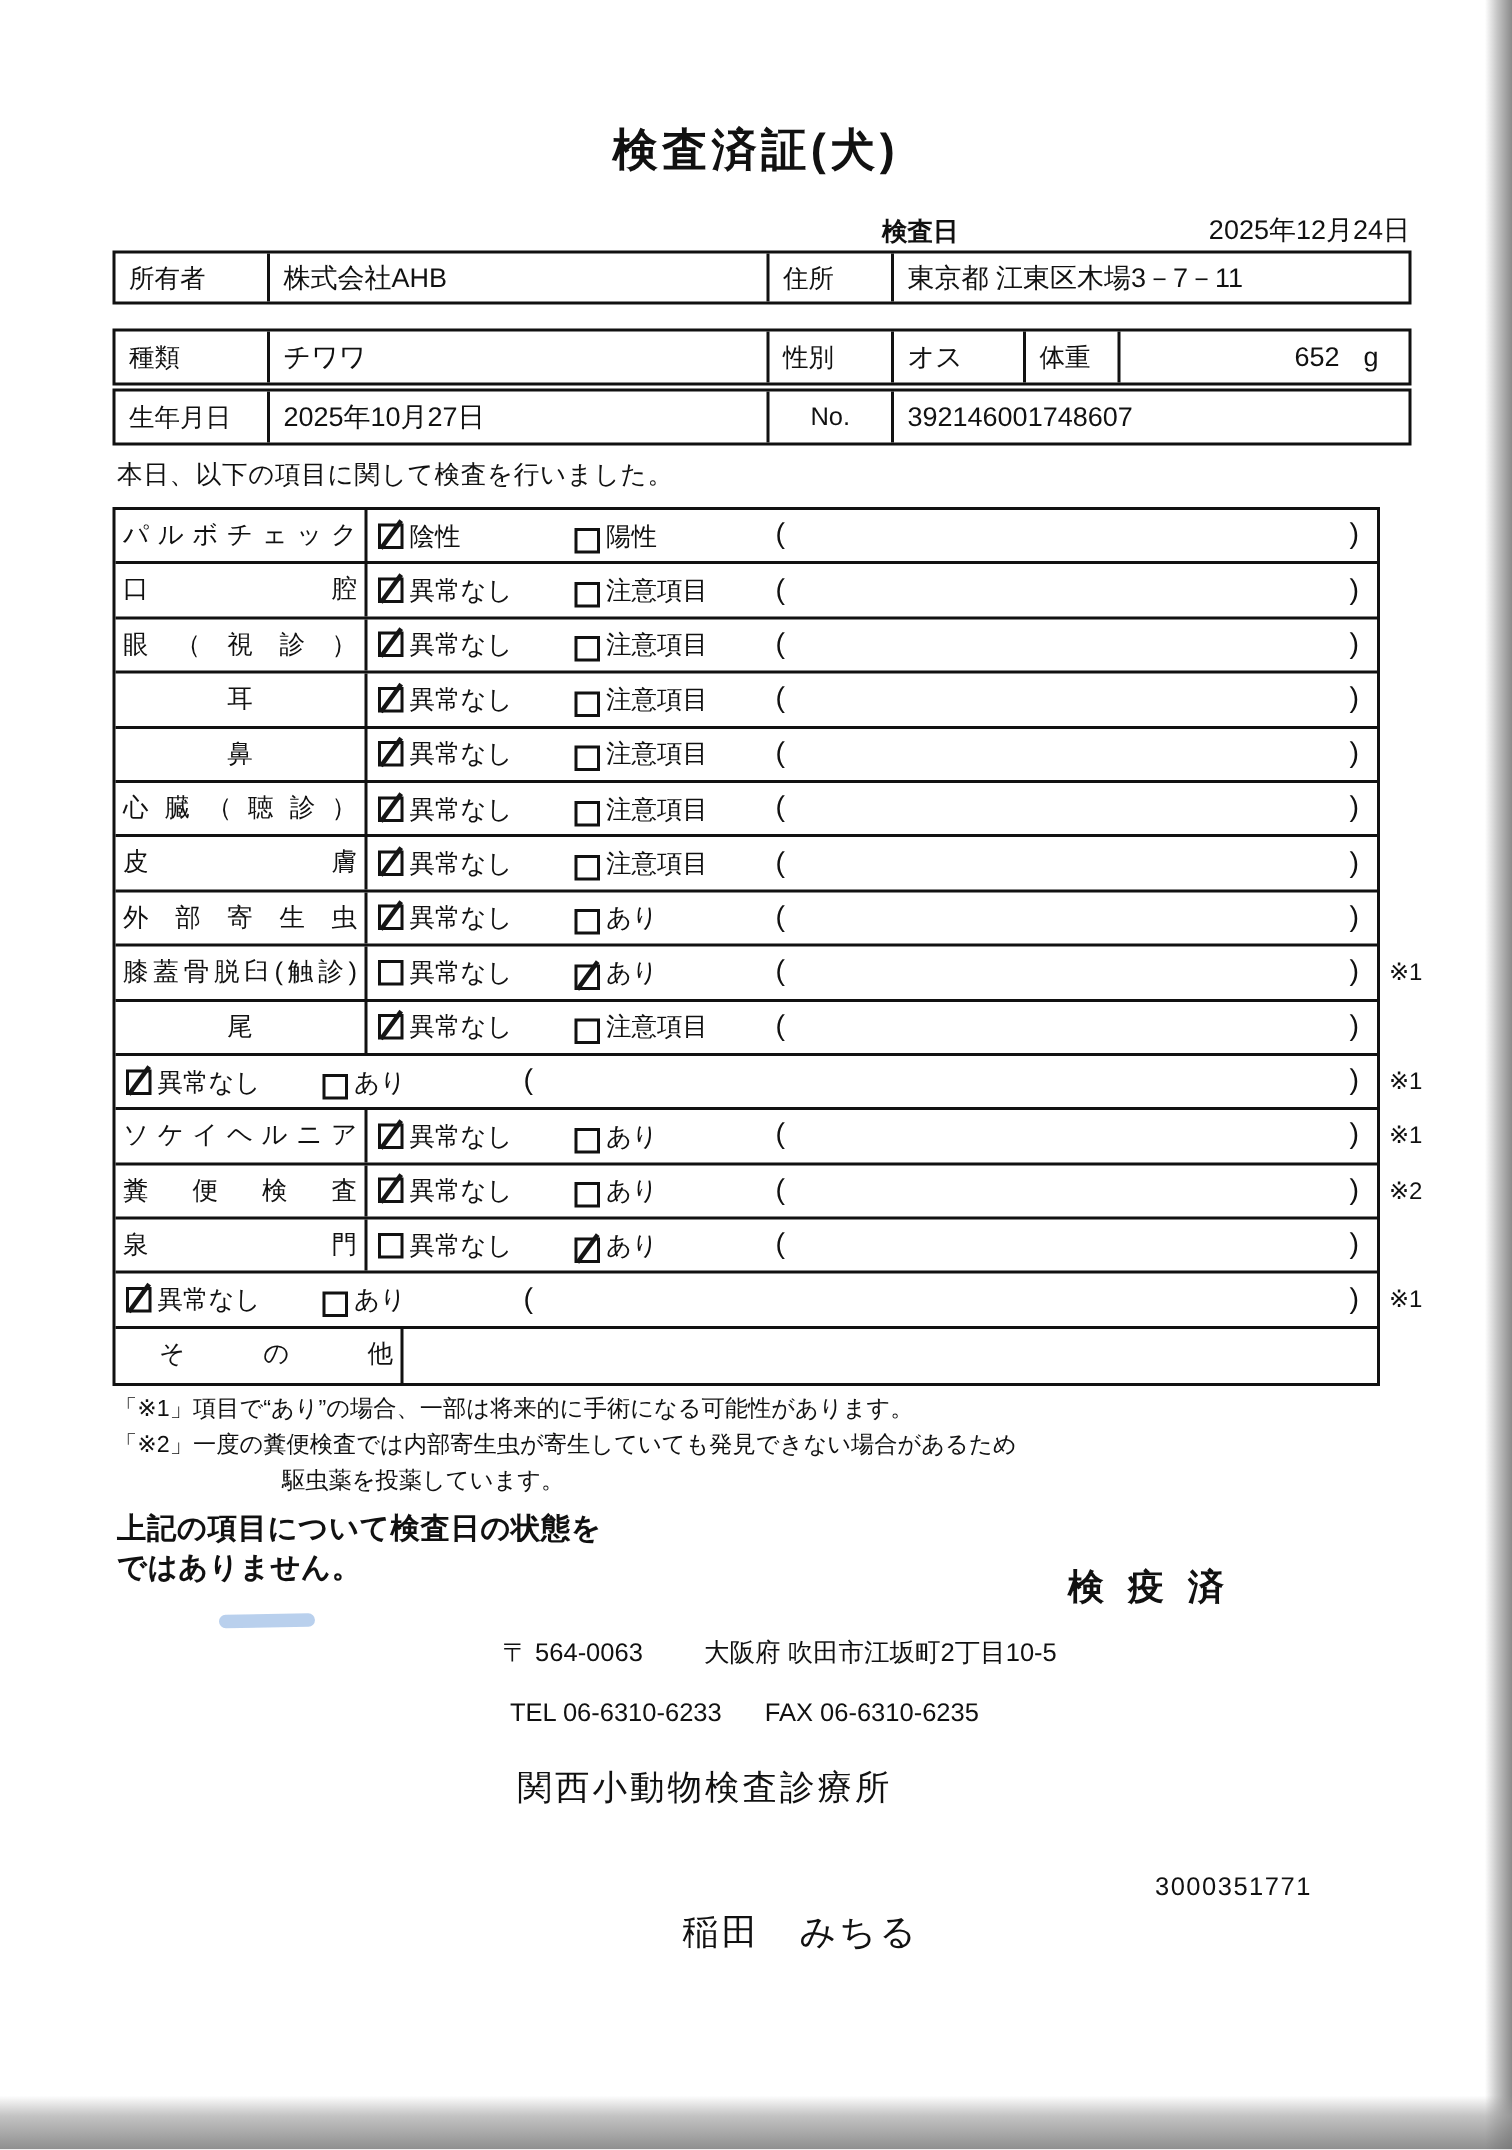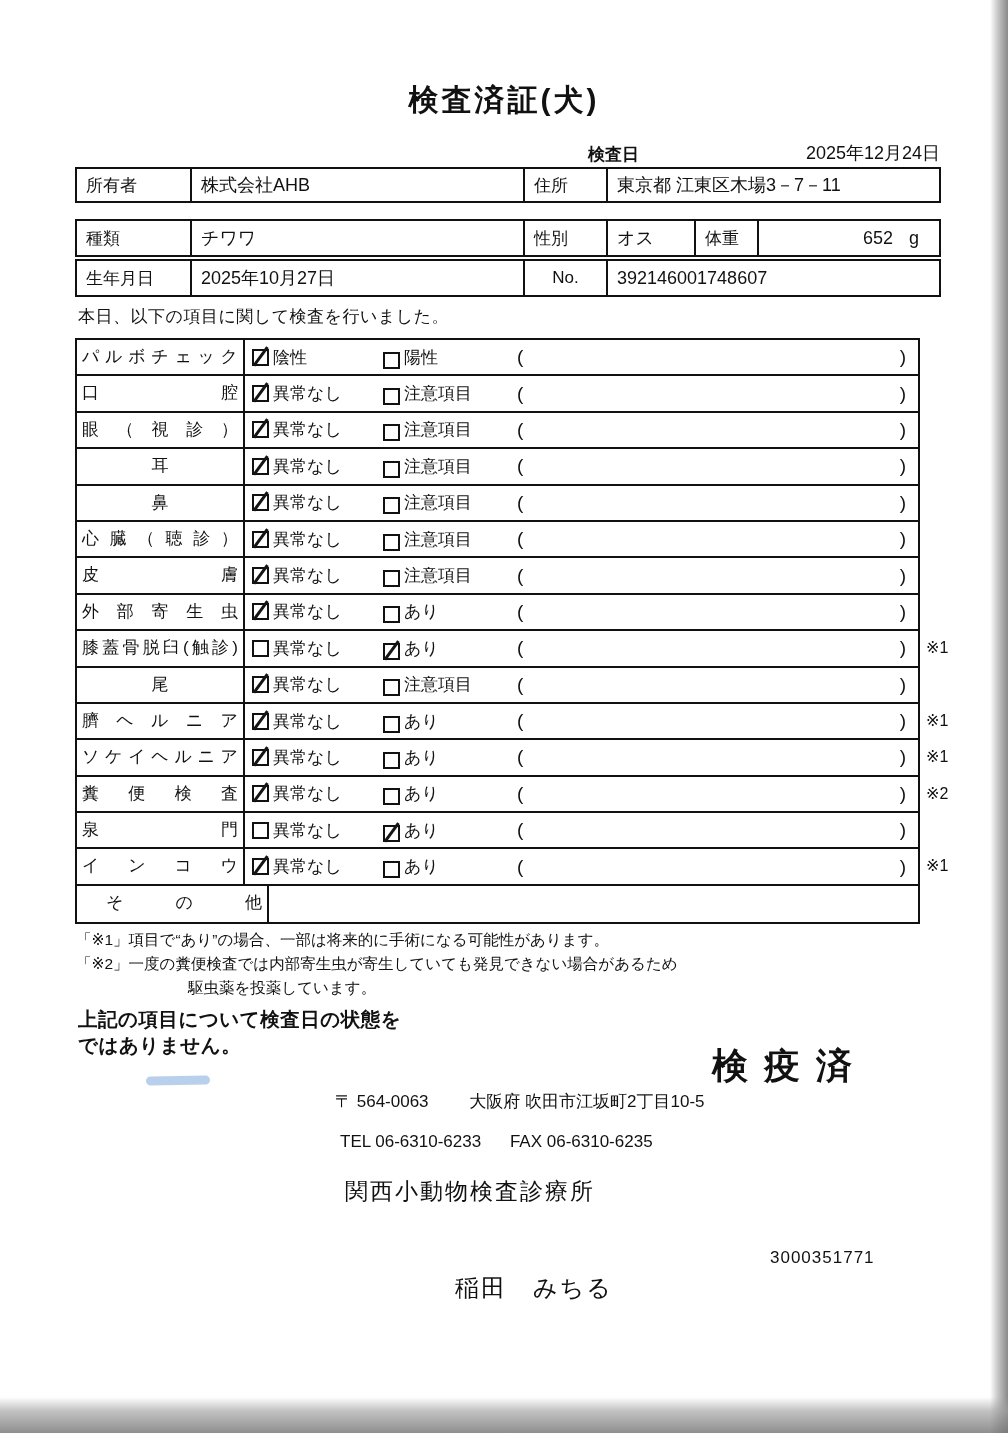--- a/index.html
+++ b/index.html
@@ -15,21 +15,21 @@
   .date-value{top:141px;left:740px;width:200px;text-align:right;font-size:18px;}
   
   .boxtable{border:2px solid #111;display:flex;box-sizing:border-box;background:#fff;}
   .cell{border-right:2px solid #111;box-sizing:border-box;display:flex;align-items:center;padding:0 9px;font-size:18px;white-space:nowrap;overflow:hidden;}
   .cell.last{border-right:none;}
   .cell.label{font-size:17px;}
   .cell.center{justify-content:center;padding:0 2px;}
   .t-owner{top:167px;left:75px;width:866px;height:36px;}
   .t-pet1{top:219px;left:75px;width:866px;height:38px;}
   .t-pet2{top:259px;left:75px;width:866px;height:38px;}
-  .w103{width:115px;flex:none;text-align:right;} .w333{width:333px;flex:none;} .w83{width:83px;flex:none;}
+  .w103{width:103px;flex:none;text-align:right;} .w333{width:333px;flex:none;} .w83{width:83px;flex:none;}
   .w88{width:88px;flex:none;} .w63{width:63px;flex:none;} .grow{flex:1;}
   .weight-cell{justify-content:flex-end;gap:16px;padding-right:20px;}
   
   .intro{top:305px;left:78px;font-size:17px;letter-spacing:0.5px;}
   
   .insp{top:338px;left:75px;width:845px;border:2px solid #111;box-sizing:border-box;background:#fff;}
   .irow{display:flex;align-items:center;height:36.4px;border-bottom:2px solid #111;position:relative;box-sizing:border-box;}
   .irow:last-child{border-bottom:none;margin-left:24px;}
   .ilabel{width:168px;height:100%;border-right:2px solid #111;box-sizing:border-box;
           padding:0 5px;font-size:17px;line-height:33px;flex:none;overflow:hidden;white-space:nowrap;}
@@ -45,21 +45,21 @@
   .pspace{flex:1;}
   .pclose{margin-right:12px;}
   .rnote{position:absolute;left:849px;top:7px;font-size:16px;white-space:nowrap;}
   
   .footnotes{top:928px;left:76px;font-size:15.5px;line-height:24px;}
   .footnotes .indent{padding-left:112px;}
   
   .disclaimer{top:1006px;left:78px;font-size:19.5px;line-height:26px;font-weight:600;letter-spacing:0.5px;}
   .blue-smudge{left:146px;top:1076px;width:64px;height:9px;background:rgba(100,150,215,0.45);border-radius:5px;transform:rotate(-1deg);}
   
-  .stamp{top:1042px;left:712px;font-size:36px;font-weight:600;letter-spacing:16px;white-space:nowrap;}
+  .stamp{top:1042px;left:712px;font-size:24px;font-weight:600;letter-spacing:16px;white-space:nowrap;}
   .postal-line{top:1090px;left:335px;font-size:17px;white-space:nowrap;}
   .postal-line .addr{margin-left:36px;}
   .tel-line{top:1132px;left:340px;font-size:17px;white-space:nowrap;}
   .tel-line .fax{margin-left:24px;}
   .clinic-name{top:1176px;left:345px;font-size:23px;letter-spacing:2px;font-weight:500;}
   .vet-name{top:1272px;left:455px;font-size:24px;letter-spacing:2px;}
   .serial{top:1248px;left:770px;font-size:17px;letter-spacing:1px;}
   
   .edge-right{top:0;right:0;width:18px;height:100%;
     background:linear-gradient(to right,rgba(160,160,160,0) 0%,rgba(150,150,150,0.55) 45%,rgba(105,105,105,0.78) 100%);}
@@ -240,21 +240,20 @@
         </div>
         <div class="iopt o2">
           <span class="chk"></span>
           <span class="optlabel">注意項目</span>
         </div>
         <span class="paren popen">(</span>
         <span class="pspace"></span>
         <span class="paren pclose">)</span>
       </div>
       <div class="irow">
-        <div class="ilabel justify">臍ヘルニア</div>
         <div class="iopt o1">
           <span class="chk checked"></span>
           <span class="optlabel">異常なし</span>
         </div>
         <div class="iopt o2">
           <span class="chk"></span>
           <span class="optlabel">あり</span>
         </div>
         <span class="paren popen">(</span>
         <span class="pspace"></span>
@@ -299,21 +298,20 @@
         </div>
         <div class="iopt o2">
           <span class="chk checked"></span>
           <span class="optlabel">あり</span>
         </div>
         <span class="paren popen">(</span>
         <span class="pspace"></span>
         <span class="paren pclose">)</span>
       </div>
       <div class="irow">
-        <div class="ilabel justify">インコウ</div>
         <div class="iopt o1">
           <span class="chk checked"></span>
           <span class="optlabel">異常なし</span>
         </div>
         <div class="iopt o2">
           <span class="chk"></span>
           <span class="optlabel">あり</span>
         </div>
         <span class="paren popen">(</span>
         <span class="pspace"></span>

